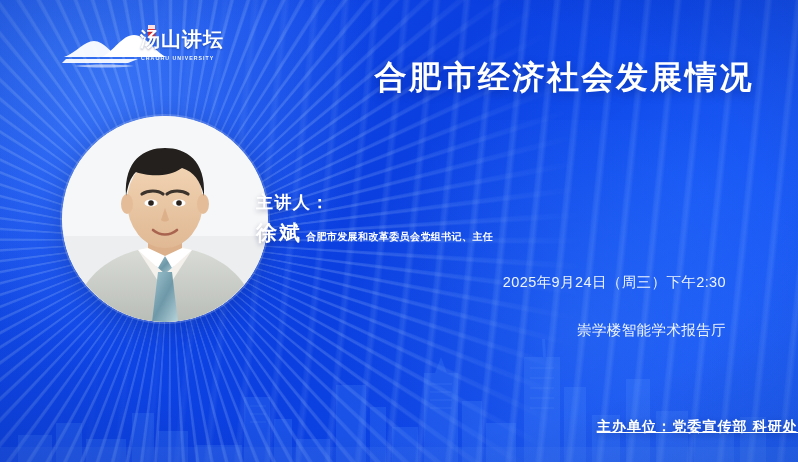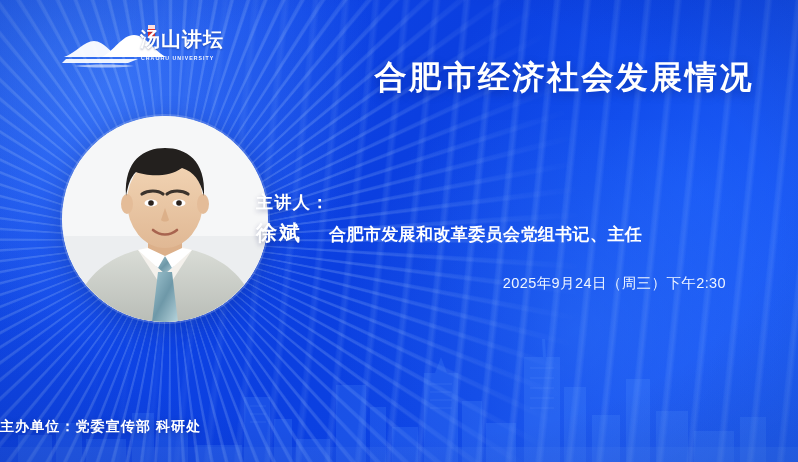--- a/index.html
+++ b/index.html
@@ -107,43 +107,44 @@
     text-shadow:0 3px 10px rgba(0,18,80,.35);
   }
 
   
   .info{ position:absolute; left:256px; top:192px; width:470px; }
   .label{
     font-size:17px; font-weight:bold; color:#ffffff;
     letter-spacing:1.4px; line-height:1.25;
     text-shadow:0 2px 5px rgba(0,18,80,.30);
   }
-  .speaker-row{ display:flex; align-items:baseline; gap:27px; margin-top:8px; }
+  .speaker-row{ display:flex; align-items:baseline; gap:4px; margin-top:8px; }
   .speaker-name{
     font-size:21px; font-weight:bold; color:#ffffff;
     letter-spacing:2px; line-height:1.1;
     text-shadow:0 2px 5px rgba(0,18,80,.30);
   }
   .speaker-title{
-    font-size:17px; font-weight:bold; color:#ffffff;
+    font-size:10px; font-weight:bold; color:#ffffff;
     letter-spacing:.4px; line-height:1.1; white-space:nowrap;
   }
   .value{
     font-size:14.5px; color:#eef4ff; letter-spacing:.4px;
     line-height:1.3; margin-top:9px;text-align:right;
   }
   .gap{ height:20px; }
 
   
   .footer{
     position:absolute; left:0; right:0; top:418px;
-    text-align:left;
+    text-align:right;
     font-size:14px; font-weight:bold; color:#ffffff;
     letter-spacing:1.1px;
     text-shadow:0 2px 6px rgba(0,18,80,.32);
+    text-decoration:underline;
   }
 </style>
 </head>
 <body>
 
 <div id="poster">
 
   <div class="glow-left"></div>
   <div class="glow-mid"></div>
   <div class="streaks-right"></div>
@@ -279,17 +280,18 @@
       <span class="speaker-name">徐斌</span>
       <span class="speaker-title">合肥市发展和改革委员会党组书记、主任</span>
     </div>
 
     <div class="gap"></div>
 
     <div class="value">2025年9月24日（周三）下午2:30</div>
 
     <div class="gap"></div>
 
+    <div class="value">崇学楼智能学术报告厅</div>
   </div>
 
   <div class="footer">主办单位：党委宣传部  科研处</div>
 
 </div>
 
 </body></html>

